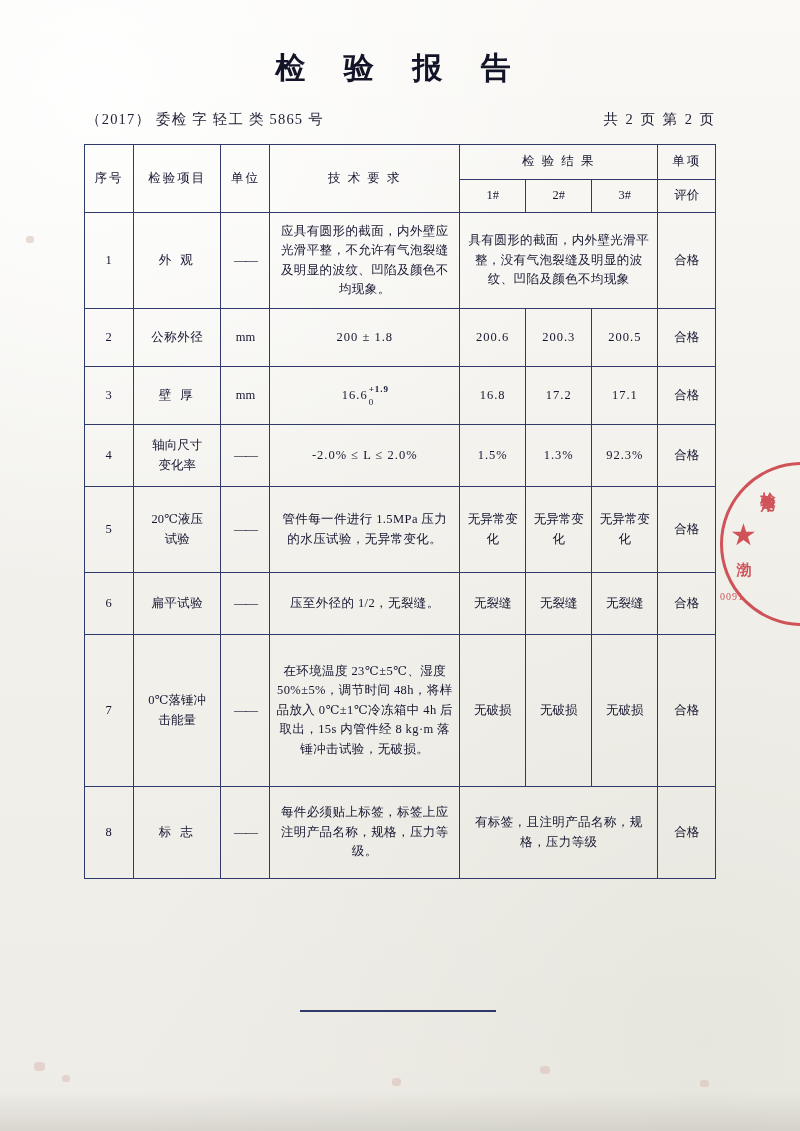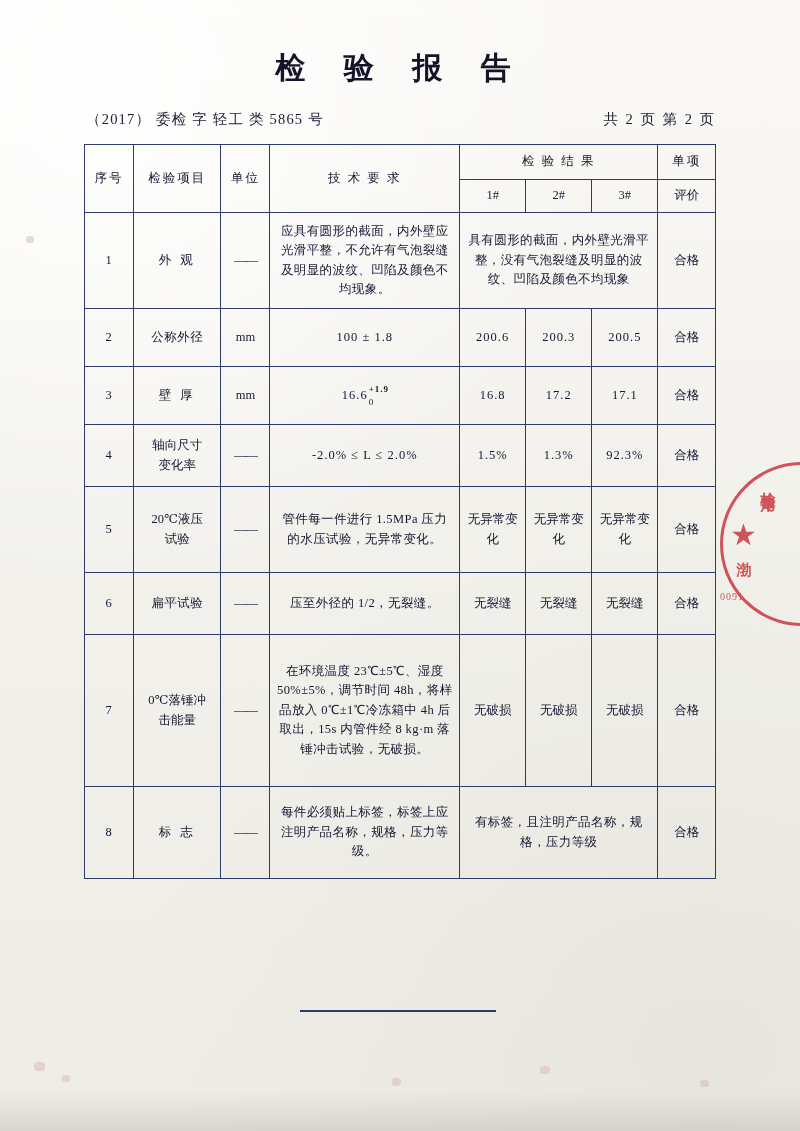--- a/index.html
+++ b/index.html
@@ -85,21 +85,20 @@
   .col-unit  { width: 46px; }
   .col-req   { width: 178px; }
   .col-r1, .col-r2, .col-r3 { width: 62px; }
   .col-eval  { width: 54px; }
 
   td.req {
     text-align: left;
     padding: 8px 10px;
     line-height: 1.95;
     letter-spacing: 0.4px;
-    font-family: Liberation Serif, serif;
   }
   td.res-text {
     text-align: left;
     padding: 8px 9px;
     line-height: 1.95;
     letter-spacing: 0.4px;
   }
   td.item { letter-spacing: 3px; margin-top: 20px; }
   td.item.tight { letter-spacing: 0.5px; }
   .two-line { line-height: 1.7; }
@@ -244,21 +243,21 @@
         <td class="dash">——</td>
         <td class="req">应具有圆形的截面，内外壁应光滑平整，不允许有气泡裂缝及明显的波纹、凹陷及颜色不均现象。</td>
         <td class="res-text" colspan="3">具有圆形的截面，内外壁光滑平整，没有气泡裂缝及明显的波纹、凹陷及颜色不均现象</td>
         <td>合格</td>
       </tr>
 
       <tr style="height:58px;">
         <td class="num">2</td>
         <td class="item tight">公称外径</td>
         <td>mm</td>
-        <td class="num">100 ± 1.8</td>
+        <td class="num">200 ± 1.8</td>
         <td class="num">200.6</td>
         <td class="num">200.3</td>
         <td class="num">200.5</td>
         <td>合格</td>
       </tr>
 
       <tr style="height:58px;">
         <td class="num">3</td>
         <td class="item">壁  厚</td>
         <td>mm</td>

